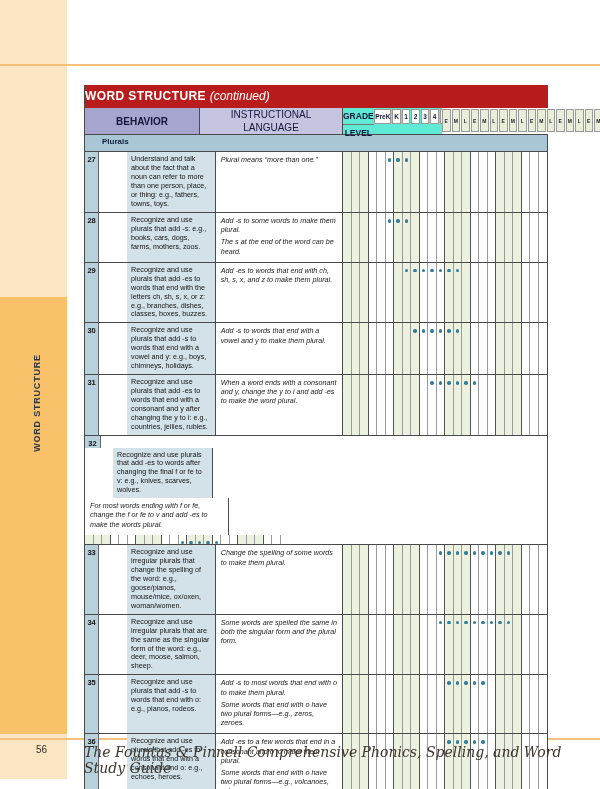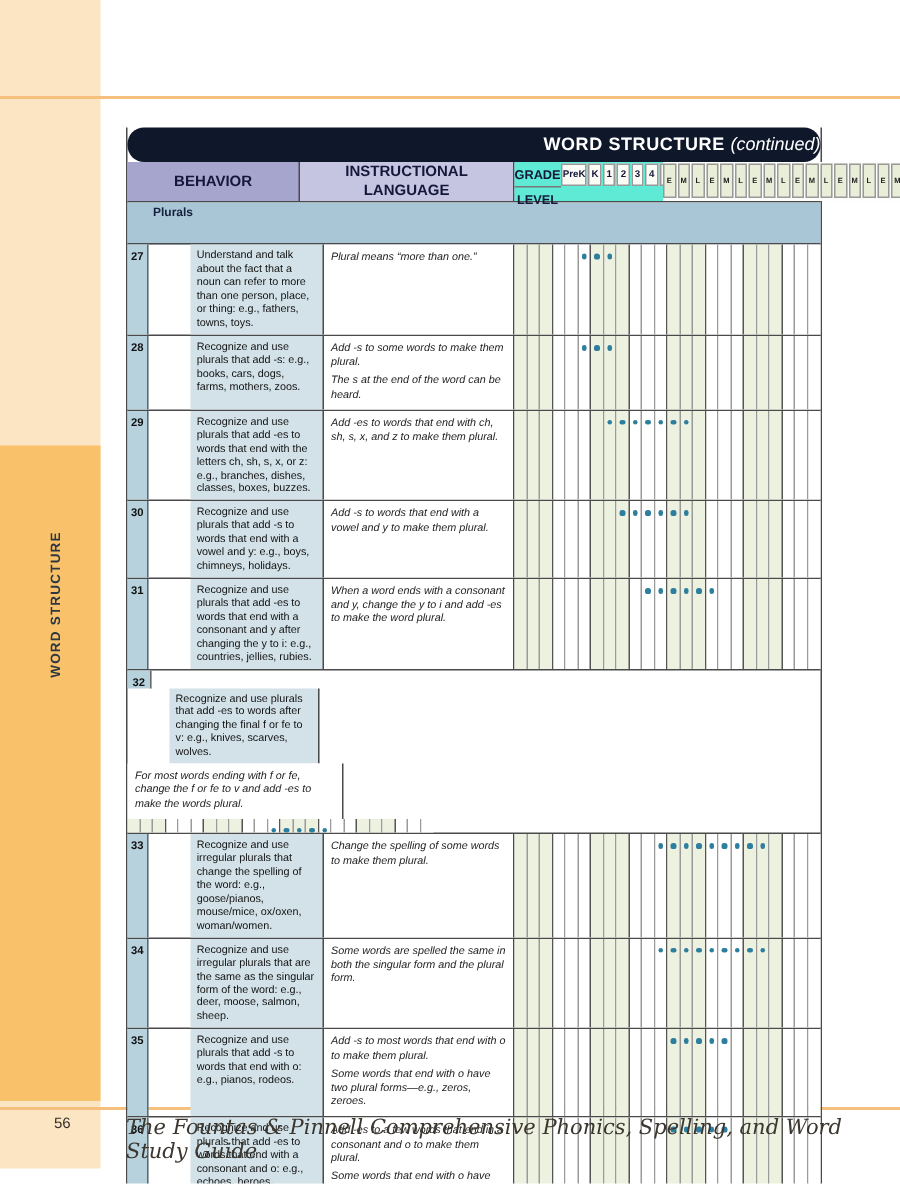--- a/index.html
+++ b/index.html
@@ -16,43 +16,43 @@
   .rule-top { top:64px; }
   .rule-bottom { top:738px; }
   .pagenum { position:absolute; left:36px; top:744px; font-size:10px; color:#33302b; }
   .footer-line { position:absolute; left:84px; top:744px; font-family:"DejaVu Serif", serif;
                  font-style:italic; font-size:14px; color:#3b362e; }
 
   
   .doc-table { position:absolute; left:84px; top:85px; width:464px;
                border-left:1.5px solid #4a4a4a; border-right:1.5px solid #4a4a4a;
                border-bottom:1.5px solid #4a4a4a; }
-  .title-bar { height:23px; background:#0f172a; color:#fff; text-align:right;
-               font-size:12px; font-weight:bold; line-height:23px; letter-spacing:0.4px;border-radius:11px; }
+  .title-bar { height:23px; background:#b91c1c; color:#fff; text-align:left;
+               font-size:12px; font-weight:bold; line-height:23px; letter-spacing:0.4px; }
   .title-bar .cont { font-weight:normal; font-style:italic; letter-spacing:0; }
 
   .hdr { display:flex; border-bottom:1.5px solid #4a4a4a; }
   .h-beh { width:116px; background:#a6a5cd; display:flex; align-items:center; justify-content:center;
            font-weight:bold; font-size:10px; color:#14173a; border-right:1px solid #4a4a4a; }
   .h-ins { width:144px; background:#c6c5e1; display:flex; align-items:center; justify-content:center;
-           text-align:center; font-weight:bold; font-size:10px; color:#14173a;
+           text-align:center; font-weight:normal; font-size:10px; color:#14173a;
            border-right:1px solid #4a4a4a; line-height:1.3; }
   .h-ins span { display:block; max-width:100px; }
   .h-gr { width:204px; background:#5eead4; display:flex; flex-direction:row; }
   .gl-label { height:17px; text-align:center; font-weight:bold; font-size:8.5px; color:#14173a;
               line-height:17px; border-bottom:1px solid #777; }
   .g-names { display:flex; height:16px; }
   .g-name { flex:0 0 12.5%; background:#fcfcf7; border:1px solid #999; margin:1px 0.5px 0 0.5px;
             text-align:center; font-weight:bold; font-size:6.5px; color:#14173a; line-height:13px; }
   .g-subs { display:flex; height:26px; background:#fdfdfb; }
   .g-sub { flex:0 0 8.5px; background:#e9eed8; border:1px solid #999; margin:1px 0.5px 2px 0.5px;
            display:flex; align-items:center; justify-content:center;
            font-weight:bold; font-size:5px; color:#222; }
 
-  .section-bar { height:28px; background:#a9c6d6; font-weight:bold; font-size:8px; color:#15203c;
+  .section-bar { height:17px; background:#a9c6d6; font-weight:bold; font-size:8px; color:#15203c;
                  line-height:14px; padding-left:17px; border-bottom:1.5px solid #4a4a4a; }
 
   .trow { display:flex; border-bottom:1.5px solid #4a4a4a; }
   .trow:last-child { border-bottom:none; }
   .c-num { width:16px; background:#b7d1dd; font-weight:bold; font-size:7.5px; text-align:center;
            padding-top:3px; border-right:1px solid #666; color:#111; }
   .c-beh { width:100px; background:#d3e2e9; padding:3px 4px; font-weight:normal; font-size:7.2px;
            line-height:1.24; color:#111; border-right:1px solid #4a4a4a;margin-left:28px; }
   .c-lang { width:144px; background:#fff; padding:3px 5px; font-style:italic; font-size:7.2px;
             line-height:1.28; color:#222; border-right:1px solid #4a4a4a; }

